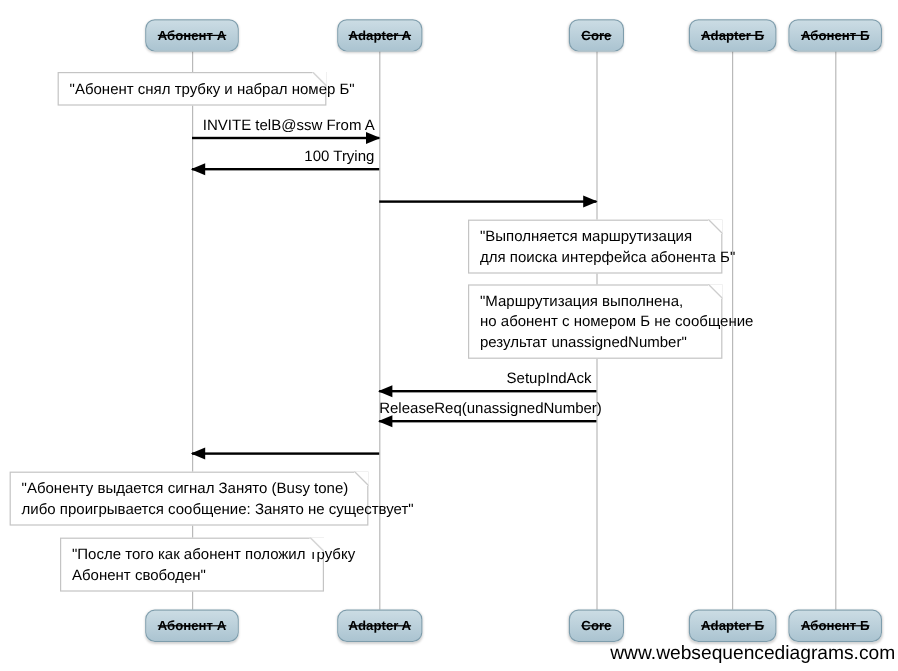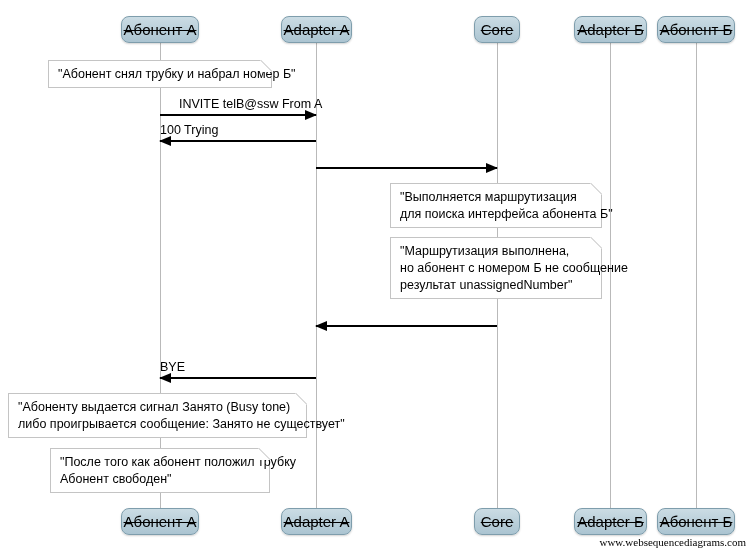--- a/index.html
+++ b/index.html
@@ -16,39 +16,39 @@
     top:43px;height:465px;width:1px;
     background:#b9b9b9;
   }
   .actor{
     position:absolute;
     height:27px;
     background:linear-gradient(#cbdce4,#abc4d1);
     border:1px solid #7e9dac;
     border-radius:8px;
     display:flex;align-items:center;justify-content:center;
-    font-size:15px;font-weight:normal;
+    font-size:11px;font-weight:bold;
     box-sizing:border-box;
     box-shadow:0 1px 2px rgba(0,0,0,0.18);
   }
   .actor .strike{text-decoration:line-through;white-space:nowrap;}
   .message{
     position:absolute;
     height:19px;
     border-bottom:2px solid #000;
     box-sizing:border-box;
   }
   .msg-label{
     position:absolute;
     left:0;right:0;bottom:2px;
     font-size:12.5px;line-height:15px;
     white-space:nowrap;
   }
-  .message.dir-right .msg-label{text-align:left;padding-left:19px;}
-  .message.dir-left .msg-label{text-align:left;padding-right:4px;}
+  .message.dir-right .msg-label{text-align:left;padding-left:9px;}
+  .message.dir-left .msg-label{text-align:right;padding-right:4px;}
   .arrowhead{
     position:absolute;
     width:0;height:0;bottom:-6px;
     border-top:5px solid transparent;
     border-bottom:5px solid transparent;
   }
   .message.dir-right .arrowhead{right:-1px;border-left:12px solid #000;}
   .message.dir-left .arrowhead{left:-1px;border-right:12px solid #000;}
   .note{
     position:absolute;
@@ -62,24 +62,23 @@
   }
   .note::before{
     content:"";
     position:absolute;top:-1px;right:-1px;
     width:12px;height:12px;
     background:linear-gradient(to bottom left,#ffffff 42%,#c9c9c9 48%,#ffffff 54%);
   }
   .watermark{
     position:absolute;
     right:2px;top:536px;
-    font-size:11px;
+    font-size:16px;
     color:#000;
     white-space:nowrap;
-    font-family:Liberation Serif, serif;
   }
 </style>
 </head>
 <body>
 
 <div id="canvas">
 
   <div class="lifeline" style="left:160px"></div>
   <div class="lifeline" style="left:316px"></div>
   <div class="lifeline" style="left:497px"></div>
@@ -125,26 +124,30 @@
     <div class="note-line">для поиска интерфейса абонента Б"</div>
   </div>
 
   <div class="note" style="left:390px;top:237px;width:212px;height:62px">
     <div class="note-line">"Маршрутизация выполнена,</div>
     <div class="note-line">но абонент с номером Б не сообщение</div>
     <div class="note-line">результат unassignedNumber"</div>
   </div>
 
   <div class="message dir-left" style="left:316px;top:308px;width:181px">
+    <div class="msg-label">SetupIndAck</div>
     <div class="arrowhead"></div>
   </div>
 
+  <div class="message dir-left" style="left:316px;top:333px;width:181px">
+    <div class="msg-label">ReleaseReq(unassignedNumber)</div>
+    <div class="arrowhead"></div>
+  </div>
 
   <div class="message dir-left" style="left:160px;top:360px;width:156px">
-    <div class="msg-label">BYE</div>
     <div class="arrowhead"></div>
   </div>
 
   <div class="note" style="left:8px;top:393px;width:299px;height:45px">
     <div class="note-line">"Абоненту выдается сигнал Занято (Busy tone)</div>
     <div class="note-line">либо проигрывается сообщение: Занято не существует"</div>
   </div>
 
   <div class="note" style="left:50px;top:448px;width:220px;height:45px">
     <div class="note-line">"После того как абонент положил трубку</div>

